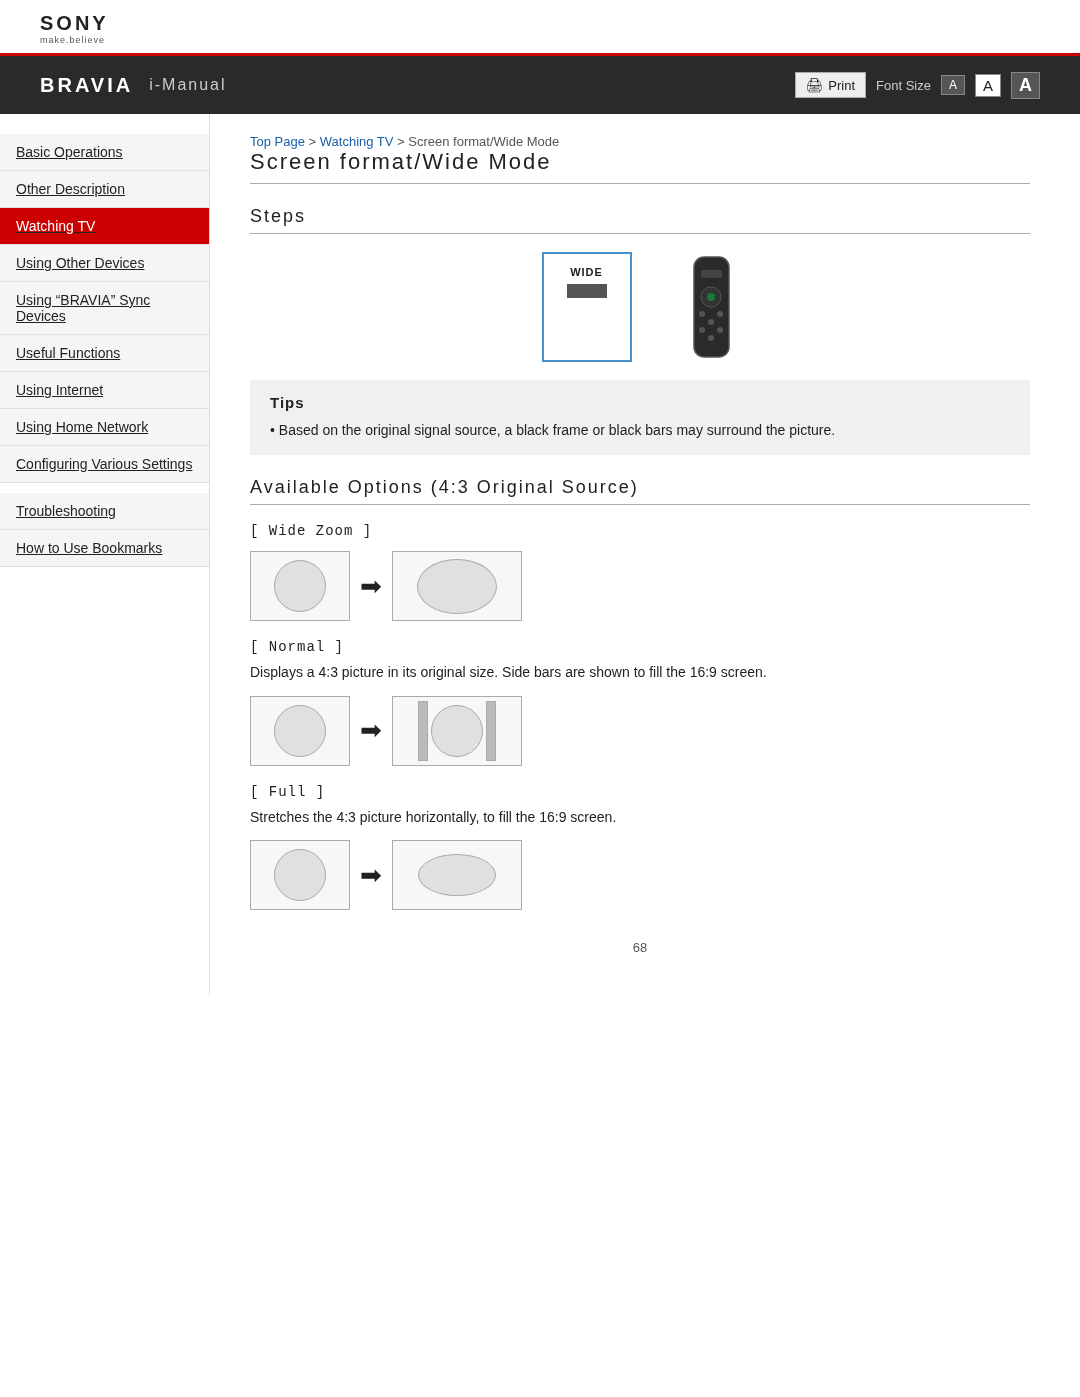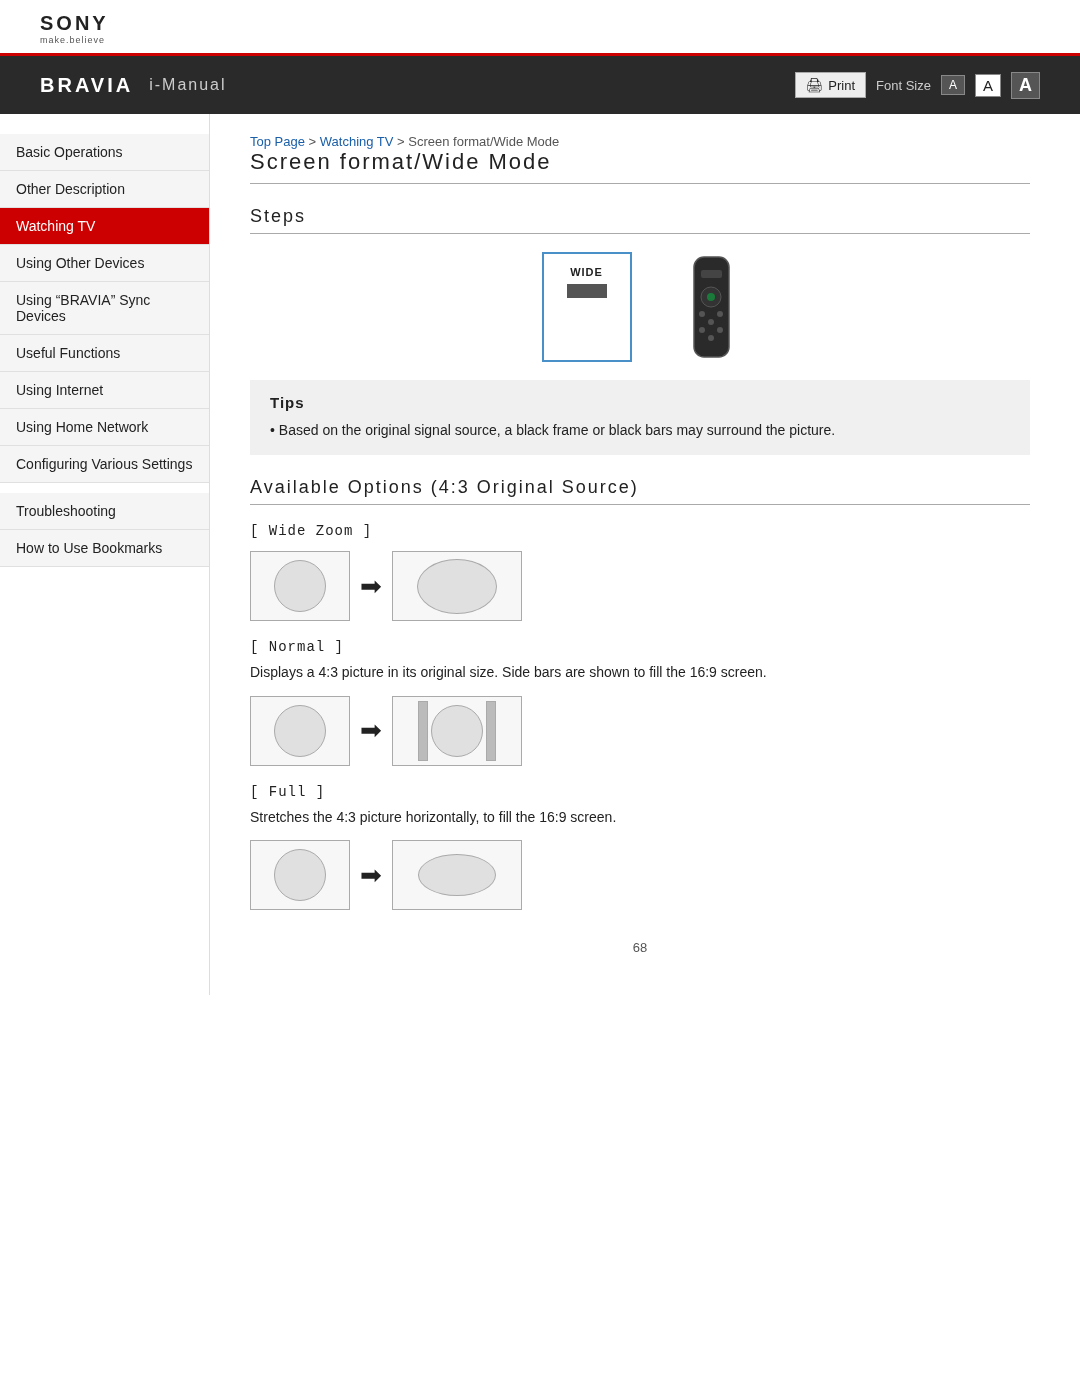--- a/index.html
+++ b/index.html
@@ -91,20 +91,21 @@
       display: flex;
       padding: 0;
     }
 
     
     .sidebar {
       width: 210px;
       min-width: 210px;
       border-right: 1px solid #ddd;
       padding-top: 20px;
+      text-decoration: underline;
     }
     .sidebar-item {
       padding: 10px 16px;
       font-size: 14px;
       color: #222;
       border-bottom: 1px solid #e0e0e0;
       cursor: pointer;
       background: #f5f5f5;
     }
     .sidebar-item.active {

